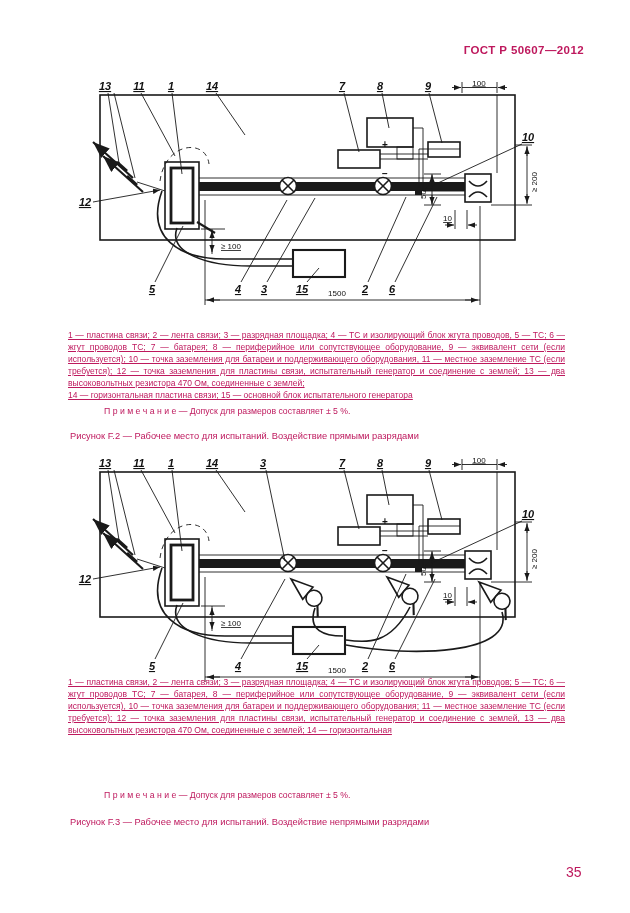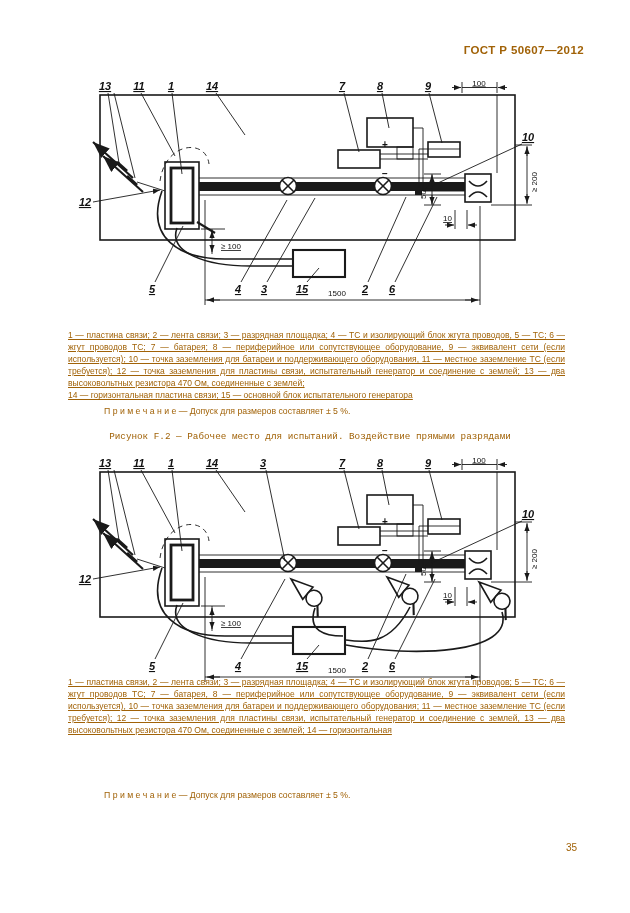--- a/index.html
+++ b/index.html
@@ -1,29 +1,29 @@
 <!DOCTYPE html>
 <html><head>
 <meta charset="utf-8">
 <style>
   html,body{margin:0;padding:0;background:#fff;}
   .page{position:relative;width:630px;height:913px;background:#ffffff;
-        font-family:"Liberation Sans",sans-serif;color:#a16207;overflow:hidden;}
+        font-family:"Liberation Sans",sans-serif;color:#be185d;overflow:hidden;}
   .std-header{position:absolute;top:44px;right:46px;font-size:11.5px;font-weight:700;letter-spacing:.4px;}
   .figure-svg{position:absolute;left:75px;}
   #fig2{top:78px;} #fig3{top:455px;}
   .legend{position:absolute;left:68px;width:497px;font-size:8.5px;line-height:1.42;}
   .legend p{margin:0;text-align:justify;text-decoration:underline;}
   .legend p.tail{}
   #legend-f2{top:329px;} #legend-f3{top:676px;}
   .note{position:absolute;left:104px;font-size:8.7px;}
   #note-f2{top:406px;} #note-f3{top:790px;}
-  .fig-caption{position:absolute;left:70px;width:480px;text-align:center;font-size:9.3px;font-family:Liberation Mono, monospace;}
+  .fig-caption{position:absolute;left:70px;width:480px;font-size:9.3px;}
   #caption-f2{top:431px;} #caption-f3{top:817px;}
-  .page-num{position:absolute;top:842px;left:566px;font-size:10px;}
+  .page-num{position:absolute;top:864px;left:566px;font-size:14px;}
   
   .ln{stroke:#1a1a1a;fill:none;}
   .w09{stroke-width:.9;} .w15{stroke-width:1.6;} .w2{stroke-width:2.1;} .w28{stroke-width:2.8;}
   .blk{fill:#1a1a1a;stroke:none;}
   .wht{fill:#ffffff;}
   .dash{stroke-dasharray:5 4;}
   .callout{font:italic 700 11px "Liberation Sans",sans-serif;fill:#111;}
   .dimt{font:8px "Liberation Sans",sans-serif;fill:#111;}
   .sign{font:700 10px "Liberation Sans",sans-serif;fill:#111;}
   .und{text-decoration:underline;}
@@ -381,15 +381,16 @@
       <text class="callout und" x="227" y="215">15</text>
       <text class="callout und" x="290" y="215">2</text>
       <text class="callout und" x="317" y="215">6</text>
     </g>
   </svg>
 
   <div id="legend-f3" class="legend">
     <p>1 — пластина связи, 2 — лента связи; 3 — разрядная площадка; 4 — ТС и изолирующий блок жгута проводов; 5 — ТС; 6 — жгут проводов ТС; 7 — батарея, 8 — периферийное или сопутствующее оборудование, 9 — эквивалент сети (если используется), 10 — точка заземления для батареи и поддерживающего оборудования; 11 — местное заземление ТС (если требуется); 12 — точка заземления для пластины связи, испытательный генератор и соединение с землей, 13 — два высоковольтных резистора 470 Ом, соединенные с землей; 14 — горизонтальная</p>
   </div>
   <div id="note-f3" class="note">П р и м е ч а н и е — Допуск для размеров составляет ± 5 %.</div>
+  <div id="caption-f3" class="fig-caption">Рисунок F.3 — Рабочее место для испытаний. Воздействие непрямыми разрядами</div>
 
   <div class="page-num">35</div>
 </div>
 
 </body></html>

